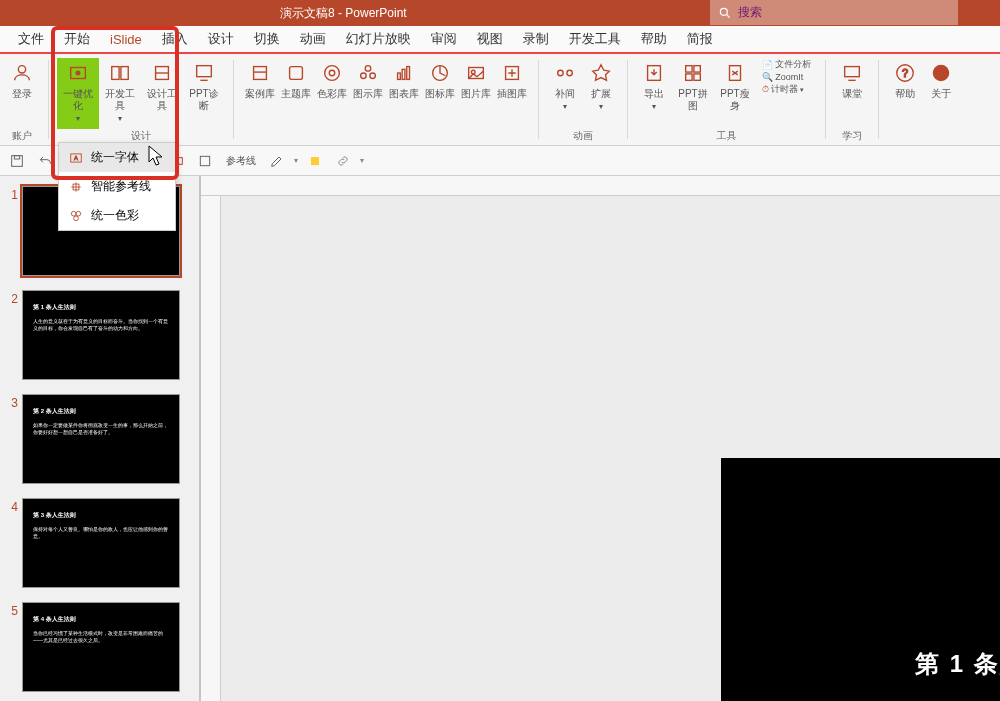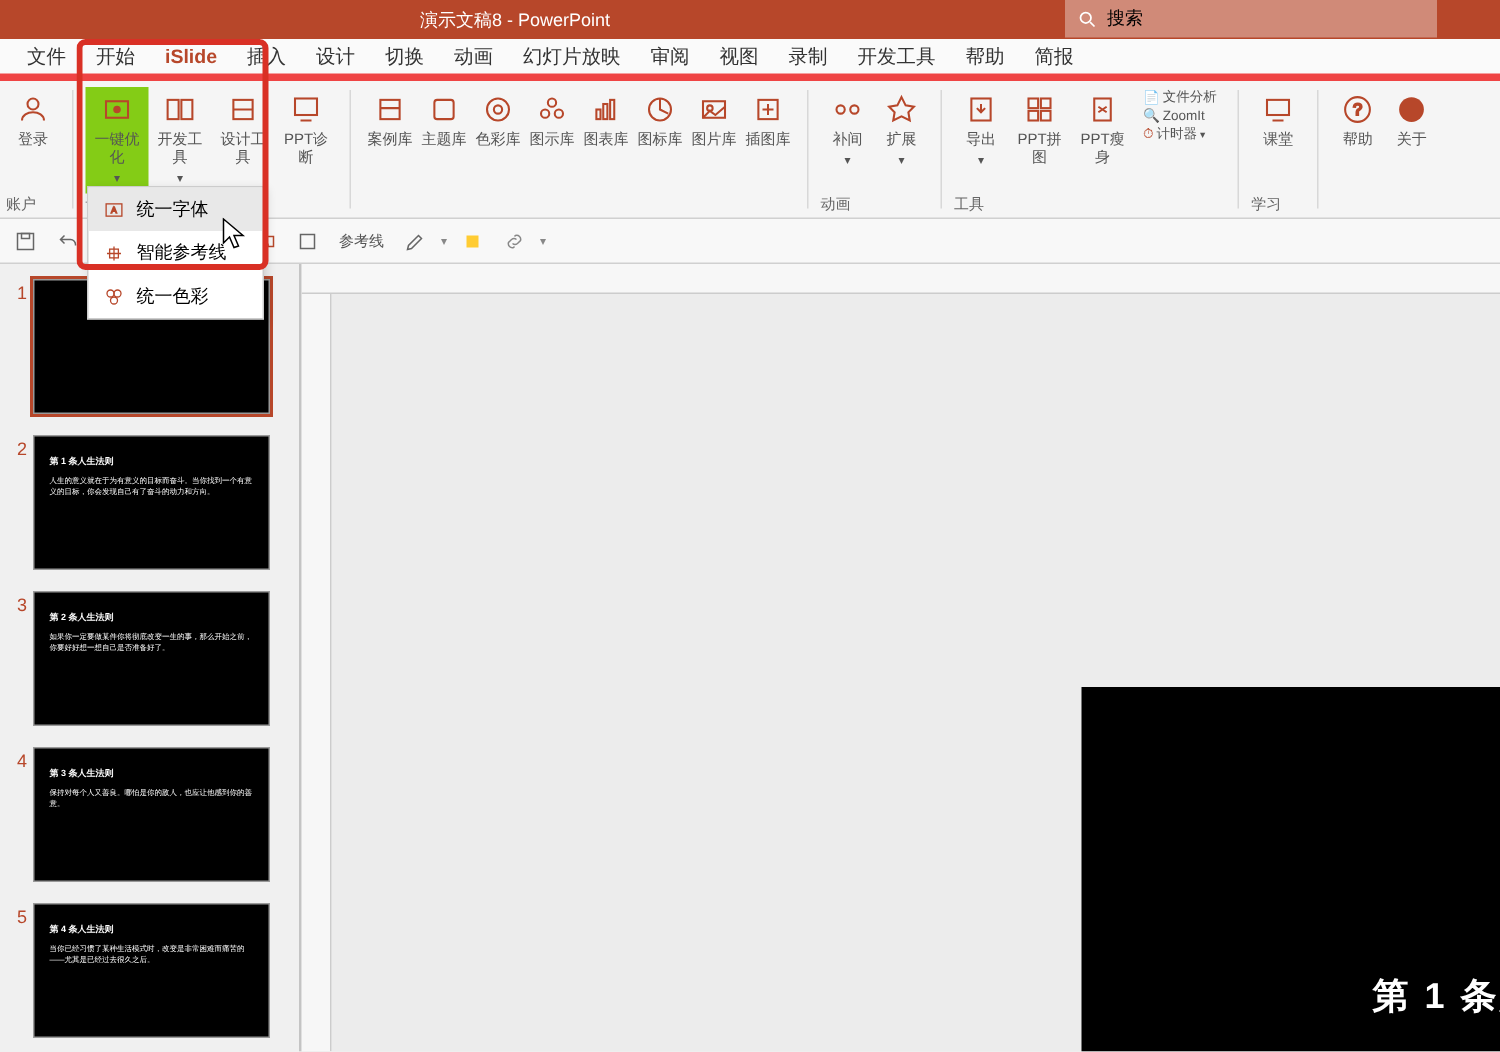--- a/index.html
+++ b/index.html
@@ -1,39 +1,39 @@
 <!DOCTYPE html>
 <html><head>
 <meta charset="utf-8">
 <style>
   * { margin: 0; padding: 0; box-sizing: border-box; font-family: "Microsoft YaHei", sans-serif; }
   body { width: 1000px; height: 701px; background: #f3f3f3; overflow: hidden; position: relative; }
 
   .titlebar { height: 26px; background: #b7472a; color: #fff; display: flex; align-items: center; font-size: 12px; position: relative; }
   .titlebar .title { position: absolute; left: 280px; }
-  .searchbox { position: absolute; left: 710px; top: 0; height: 25px; width: 248px; background: #d08a78; display: flex; align-items: center; padding-left: 8px; color: #000000; font-size: 12px; }
+  .searchbox { position: absolute; left: 710px; top: 0; height: 25px; width: 248px; background: #d08a78; display: flex; align-items: center; padding-left: 8px; color: #701a75; font-size: 12px; }
   .searchbox svg { width: 14px; height: 14px; margin-right: 6px; }
 
-  .menubar { height: 28px; background: #fafafa; border-bottom: 5px solid #ef4444; display: flex; align-items: center; padding-left: 8px; font-size: 13px; }
+  .menubar { height: 28px; background: #fafafa; border-bottom: 2px solid #ef4444; display: flex; align-items: center; padding-left: 8px; font-size: 13px; }
   .menubar .mitem { padding: 0 10px; height: 28px; display: flex; align-items: center; cursor: pointer; color: #333; }
-  .menubar .mitem.active { color: #b7472a; font-weight: bold; }
+  .menubar .mitem.active { color: #b7472a; font-weight: normal; }
 
   .ribbon { height: 92px; background: #f5f5f5; border-bottom: 1px solid #d0d0d0; display: flex; font-size: 11px; position: relative; }
   .ribbon-group { display: flex; flex-direction: column; position: relative; padding: 4px 4px 0 4px; }
   .ribbon-row { display: flex; flex: 1; }
   .ribbon-btn { display: flex; flex-direction: column; align-items: center; justify-content: flex-start; padding: 4px 2px; width: 36px; cursor: pointer; color: #555; }
   .ribbon-btn svg { width: 22px; height: 22px; margin-bottom: 4px; }
   .ribbon-btn .lbl { font-size: 10px; text-align: center; line-height: 12px; }
   .ribbon-btn .arrow { font-size: 8px; margin-top: 2px; }
-  .group-label { font-size: 10px; color: #666; padding-bottom: 2px; }
+  .group-label { text-align: center; font-size: 10px; color: #666; padding-bottom: 2px; }
   .ribbon-sep { width: 1px; background: #d8d8d8; margin: 6px 4px; }
 
   .ribbon-highlight { position: absolute; left: 51px; top: 26px; width: 128px; height: 154px; border: 4px solid #d93025; border-radius: 6px; z-index: 50; pointer-events: none; }
 
-  .dropdown { position: absolute; left: 58px; top: 124px; width: 118px; background: #fff; border: 1px solid #ccc; box-shadow: 2px 2px 6px rgba(0,0,0,0.15); z-index: 40; font-size: 12px; }
+  .dropdown { position: absolute; left: 58px; top: 142px; width: 118px; background: #fff; border: 1px solid #ccc; box-shadow: 2px 2px 6px rgba(0,0,0,0.15); z-index: 40; font-size: 12px; }
   .dropdown .dd-item { display: flex; align-items: center; padding: 6px 10px; cursor: pointer; }
   .dropdown .dd-item.hover { background: #e8e8e8; }
   .dropdown .dd-item svg { width: 14px; height: 14px; margin-right: 8px; }
   .cursor { position: absolute; left: 148px; top: 145px; z-index: 60; }
 
   .qat { height: 30px; background: #f8f8f8; border-bottom: 1px solid #d0d0d0; display: flex; align-items: center; padding-left: 6px; gap: 6px; }
   .qat .qbtn { width: 22px; height: 22px; display: flex; align-items: center; justify-content: center; cursor: pointer; color: #666; }
   .qat .qbtn svg { width: 16px; height: 16px; }
   .qat .qtextbtn { display: flex; align-items: center; font-size: 10px; padding: 0 4px; color: #555; cursor: pointer; }
 

